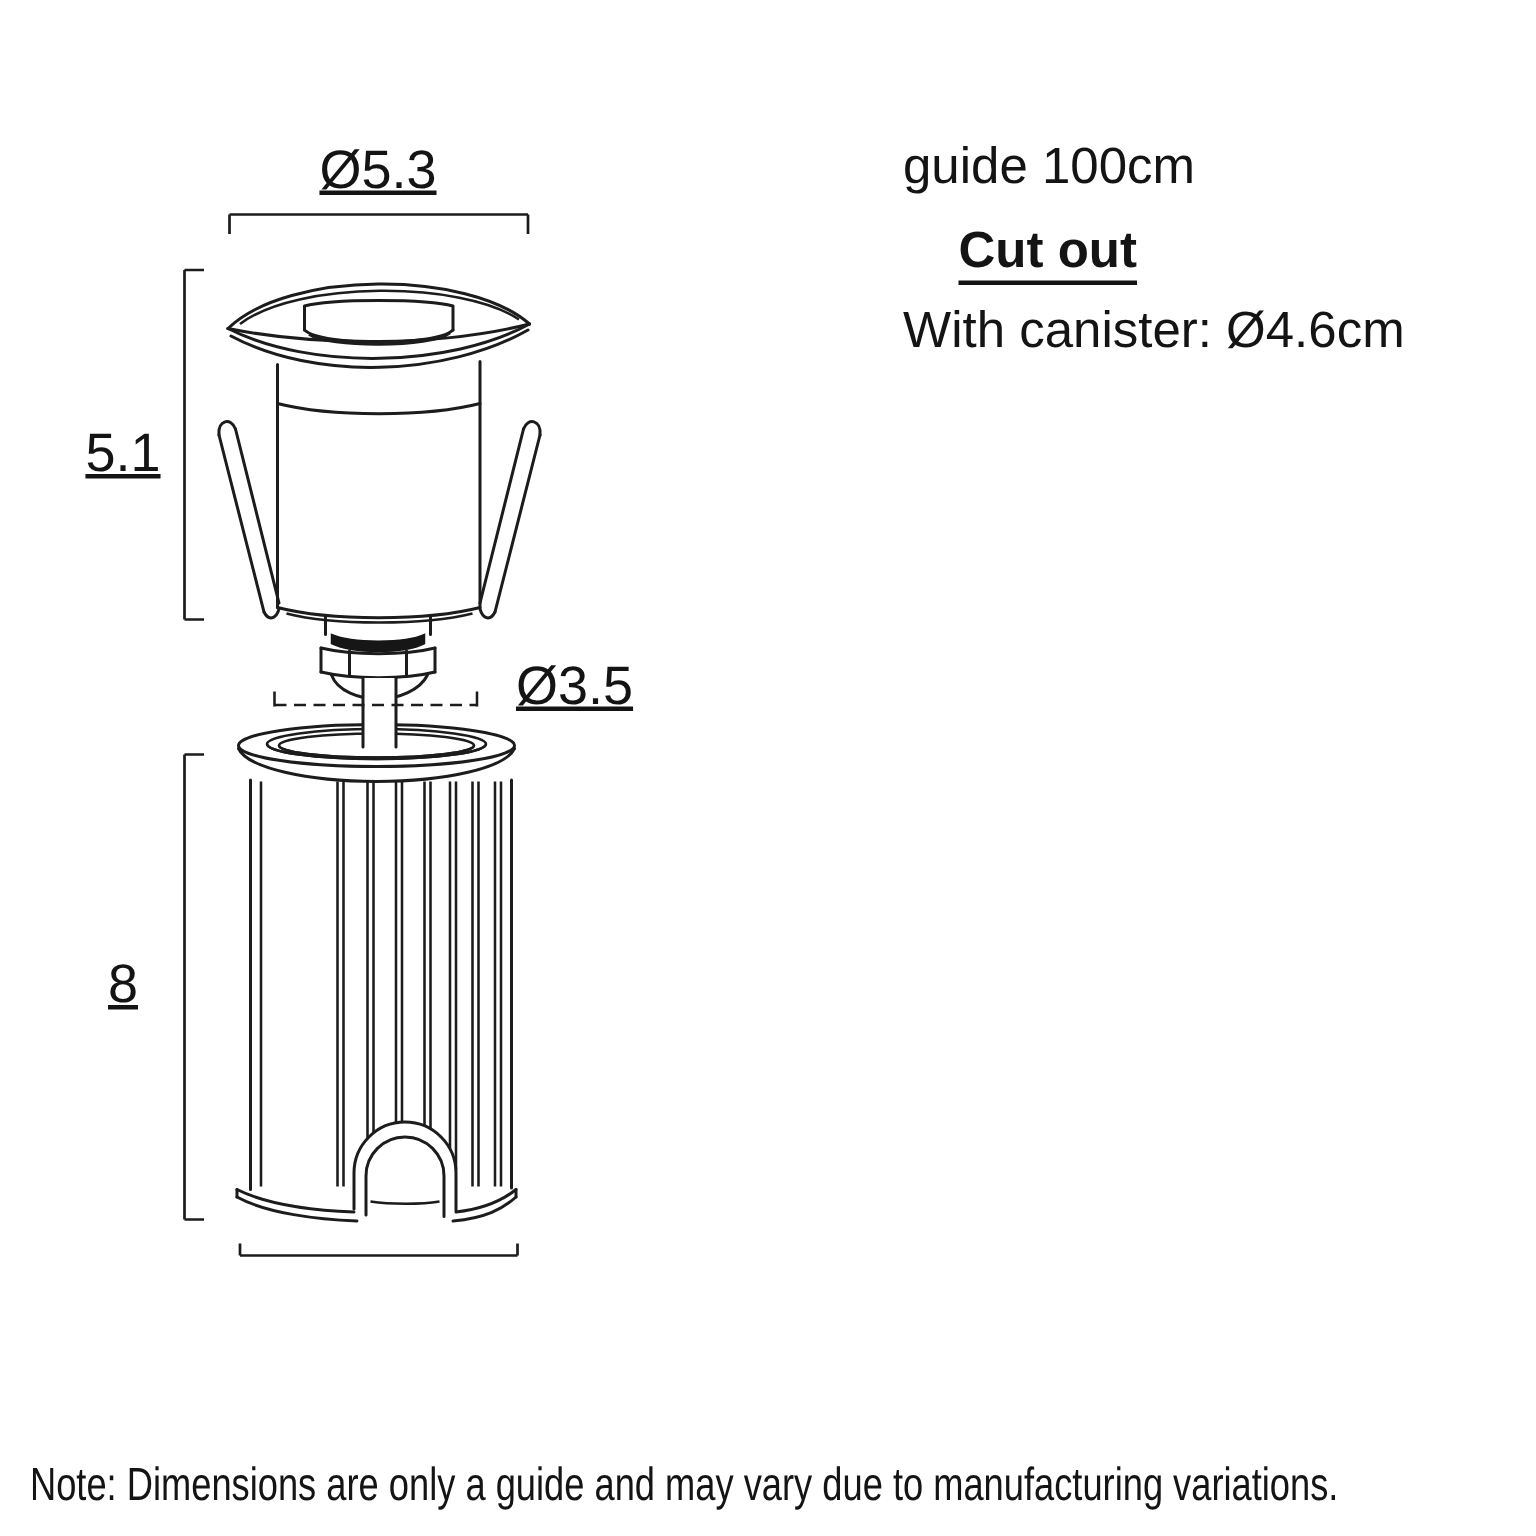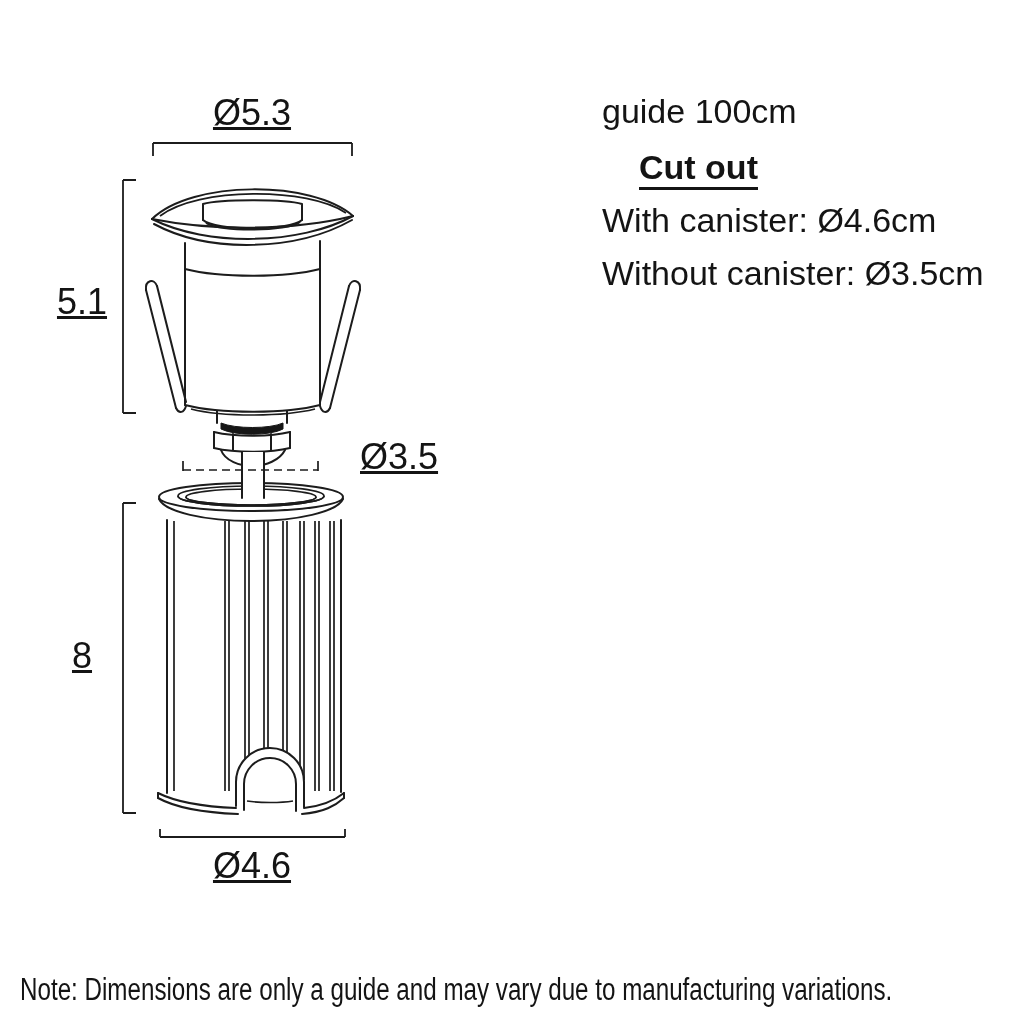--- a/index.html
+++ b/index.html
@@ -6,21 +6,21 @@
   #stage{
     position:relative;width:1024px;height:1024px;background:#ffffff;overflow:hidden;
     font-family:"Liberation Sans", sans-serif;color:#111;
   }
   .lbl{position:absolute;line-height:1.12;white-space:nowrap;color:#141414;}
   .dim{font-size:36px;text-decoration:underline;}
   .spec{font-size:34px;}
   .center{text-align:center;}
   #dim-head{left:185px;top:93px;width:134px;}
   #dim-body-height{left:40px;top:282px;width:84px;}
-  #dim-connector{left:360px;top:437px;}
+  #dim-connector{left:344px;top:437px;}
   #dim-canister-height{left:40px;top:636px;width:84px;}
   #dim-canister-dia{left:190px;top:846px;width:124px;}
   #spec-cable{left:602px;top:92px;}
   #spec-cutout{left:602px;top:148px;font-weight:bold;margin-left:37px;}
   #spec-cutout .u{display:inline-block;border-bottom:3px solid #141414;padding-bottom:1px;}
   #spec-with{left:602px;top:201px;text-align:center;}
   #spec-without{left:602px;top:254px;}
   #note{left:20px;top:973px;font-size:31px;transform:scaleX(0.78);transform-origin:left top;}
   svg{position:absolute;left:0;top:0;}
   .ln{fill:none;stroke:#1c1c1c;stroke-width:2;stroke-linecap:round;stroke-linejoin:round;}
@@ -132,26 +132,24 @@
   </svg>
 
   <div class="lbl dim center" id="dim-head">Ø5.3</div>
 
   <div class="lbl dim center" id="dim-body-height">5.1</div>
 
   <div class="lbl dim" id="dim-connector">Ø3.5</div>
 
   <div class="lbl dim center" id="dim-canister-height">8</div>
 
-  <div class="lbl dim center" id="dim-canister-dia">Ø4.6</div>
 
   <div class="lbl spec" id="spec-cable">guide 100cm</div>
 
   <div class="lbl spec" id="spec-cutout">
     <span class="u">Cut out</span>
   </div>
 
   <div class="lbl spec" id="spec-with">With canister: Ø4.6cm</div>
 
-  <div class="lbl spec" id="spec-without">Without canister: Ø3.5cm</div>
 
   <div class="lbl" id="note">Note: Dimensions are only a guide and may vary due to manufacturing variations.</div>
 </div>
 
 </body></html>

